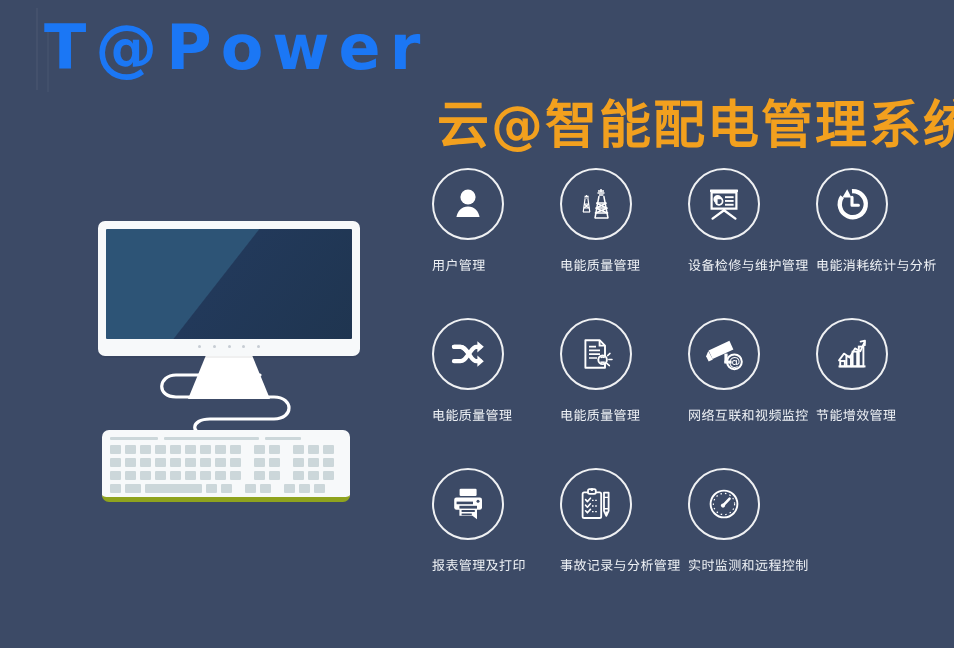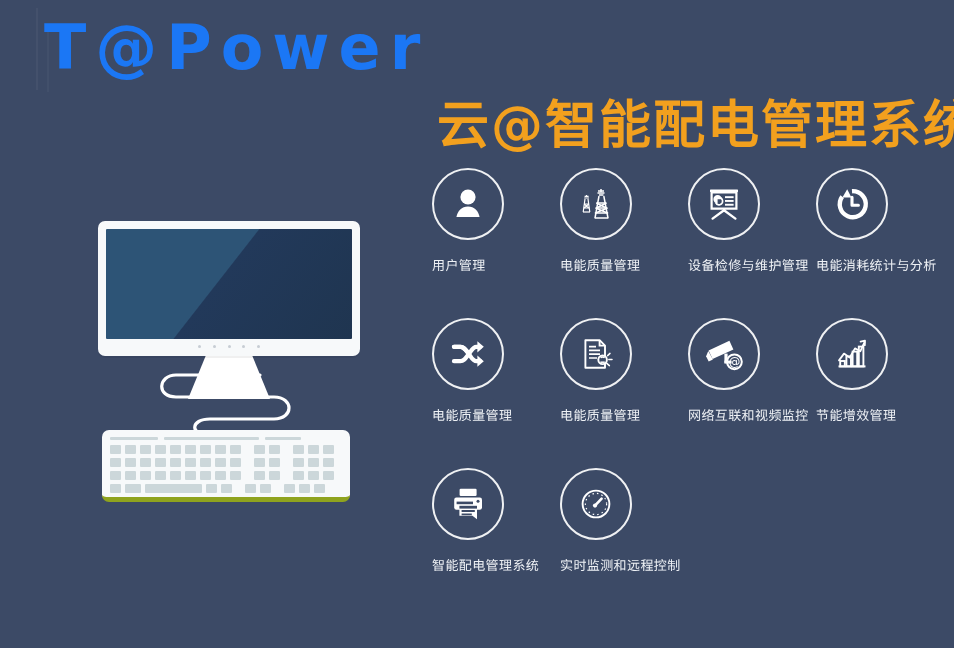--- a/index.html
+++ b/index.html
@@ -407,23 +407,38 @@
         <svg width="42" height="42" viewBox="0 0 42 42" fill="#ffffff">
           <rect x="12.6" y="5.8" width="17" height="7.2" rx="1.2"></rect>
           <rect x="7.2" y="14.6" width="27.8" height="12.2" rx="2.2"></rect>
           <circle cx="31" cy="18.2" r="1.5" fill="#3c4a66"></circle>
           <rect x="9.6" y="18.6" width="16.4" height="2.6" fill="#3c4a66"></rect>
           <path d="M12.4 22.8h17.6v13.4l-4.6-3.4H12.4z" fill="#ffffff"></path>
           <path d="M12.4 22.8h17.6v2.8H12.4z" fill="#3c4a66"></path>
           <path d="M14.6 27h13.2v1.9H14.6zM14.6 30.4h10.2v1.9H14.6z" fill="#3c4a66"></path>
         </svg>
       </div>
-      <div class="cap">智能配电管理系统</div>
-    </div>
-
+      <div class="cap">报表管理及打印</div>
+    </div>
+
+    <div class="cell">
+      <div class="circ">
+        <svg width="42" height="42" viewBox="0 0 42 42" fill="none" stroke="#ffffff" stroke-width="1.8">
+          <rect x="7.6" y="9.4" width="18.6" height="25.6" rx="1.6"></rect>
+          <rect x="13" y="6.2" width="7.8" height="4.6" rx="1.6" fill="#3c4a66"></rect>
+          <circle cx="16.9" cy="6.6" r="1.5" fill="#ffffff" stroke="none"></circle>
+          <path d="M10.6 16.6l1.8 2 3-3.4M10.6 22.2l1.8 2 3-3.4M10.6 27.8l1.8 2 3-3.4" stroke-width="1.6" stroke-linecap="round" stroke-linejoin="round"></path>
+          <path d="M17 17.4h6.2M17 23h6.2M17 28.6h6.2" stroke-width="1.4" stroke-dasharray="1.6 1.6"></path>
+          <path d="M29 9.6h4.6v18.2l-2.3 5-2.3-5z" stroke-linejoin="round"></path>
+          <path d="M29 14.4h4.6M29 25.8h4.6" stroke-width="1.4"></path>
+          <path d="M31.3 28.4v3.4" stroke-width="1.4"></path>
+        </svg>
+      </div>
+      <div class="cap">事故记录与分析管理</div>
+    </div>
 
     <div class="cell">
       <div class="circ">
         <svg width="42" height="42" viewBox="0 0 42 42" fill="none" stroke="#ffffff" stroke-width="1.9">
           <circle cx="21" cy="21" r="13.4"></circle>
           <circle cx="21" cy="21" r="10.6" stroke-width="1.2" stroke-dasharray="1.5 3.1"></circle>
           <path d="M26.6 15.6 L20.2 22.4" stroke-width="2.6" stroke-linecap="round"></path>
           <circle cx="20" cy="22.6" r="2.1" fill="#ffffff" stroke="none"></circle>
         </svg>
       </div>

